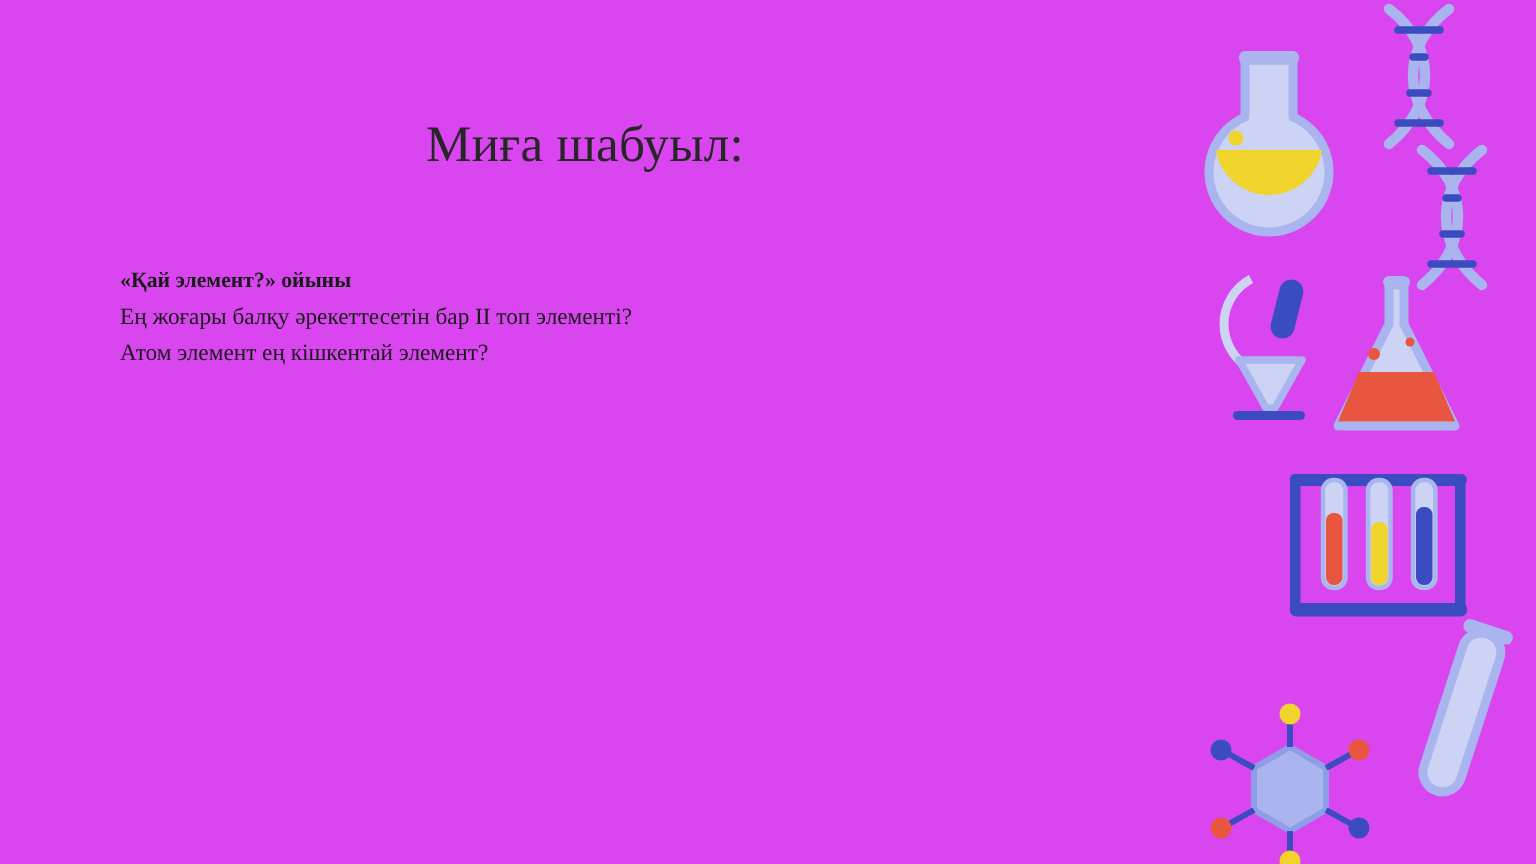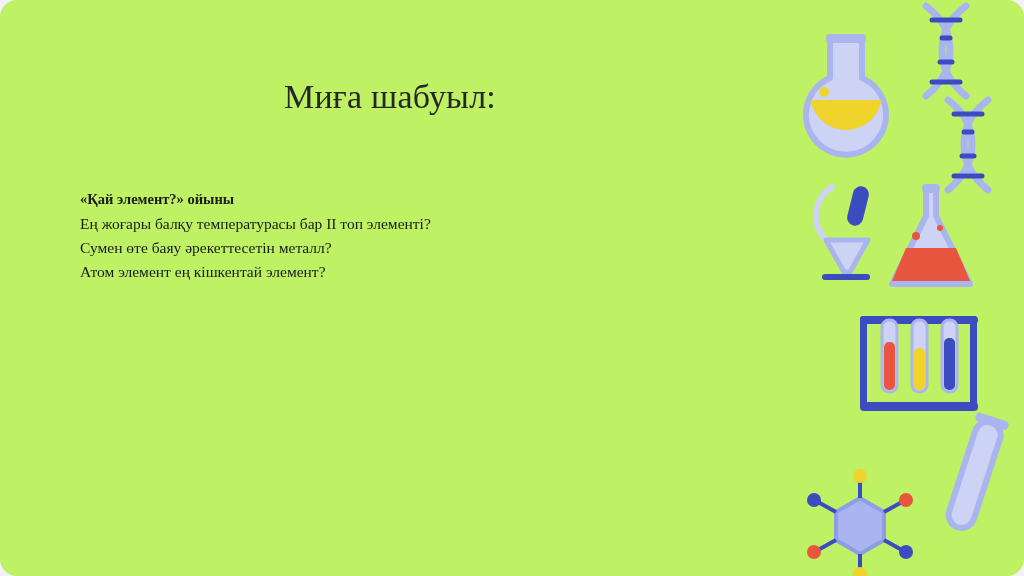--- a/index.html
+++ b/index.html
@@ -10,39 +10,38 @@
     width: 1024px;
     height: 576px;
     background: #f2f1f9;
     font-family: "Liberation Serif", serif;
     overflow: hidden;
     position: relative;
   }
   .slide {
     position: absolute;
     inset: 0;
-    background: #bef264;
-    border-radius: 17px;
+    background: #d946ef;
   }
   .title {
     position: absolute;
     left: 80px;
     top: 78px;
     width: 620px;
     font-family: "Liberation Serif", serif;
     font-size: 34px;
     color: #262626;
     text-align: center;
     letter-spacing: 0.2px;
     white-space: nowrap;
   }
   .body-block {
     position: absolute;
     left: 80px;
-    top: 187px;
+    top: 175px;
     width: 600px;
     font-family: "Liberation Serif", serif;
     font-size: 15.5px;
     line-height: 24px;
     color: #1a1a1a;
   }
   .body-block .lead {
     font-weight: bold;
     font-size: 14.5px;
     display: block;
@@ -64,22 +63,21 @@
 </style>
 </head>
 <body>
 
 <div class="slide">
 
   <div class="title">Миға шабуыл:</div>
 
   <div class="body-block">
     <span class="lead">«Қай элемент?» ойыны</span>
-    <span class="q">Ең жоғары балқу температурасы бар II топ элементі?</span>
-    <span class="q">Сумен өте баяу әрекеттесетін металл?</span>
+    <span class="q">Ең жоғары балқу әрекеттесетін бар II топ элементі?</span>
     <span class="q">Атом элемент ең кішкентай элемент?</span>
   </div>
 
   <svg class="art" viewBox="0 0 260 576" width="260" height="576" xmlns="http://www.w3.org/2000/svg">
 
     <g transform="translate(150,0)">
       <path d="M12 6 C 44 30, 44 70, 12 96" stroke="#aab4ee" stroke-width="7" fill="none" stroke-linecap="round"></path>
       <path d="M52 6 C 20 30, 20 70, 52 96" stroke="#aab4ee" stroke-width="7" fill="none" stroke-linecap="round"></path>
       <path d="M34 100 C 66 124, 66 164, 34 190" stroke="#aab4ee" stroke-width="7" fill="none" stroke-linecap="round"></path>
       <path d="M74 100 C 42 124, 42 164, 74 190" stroke="#aab4ee" stroke-width="7" fill="none" stroke-linecap="round"></path>

